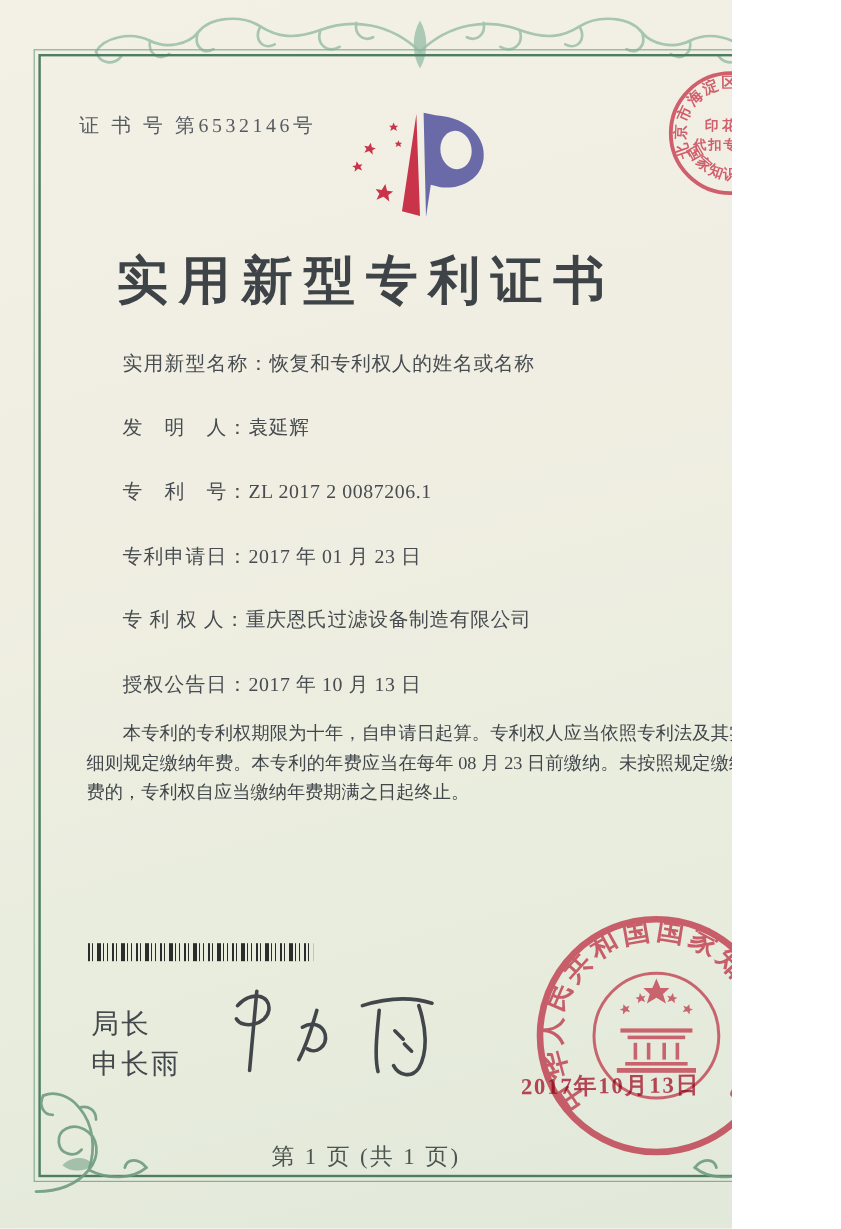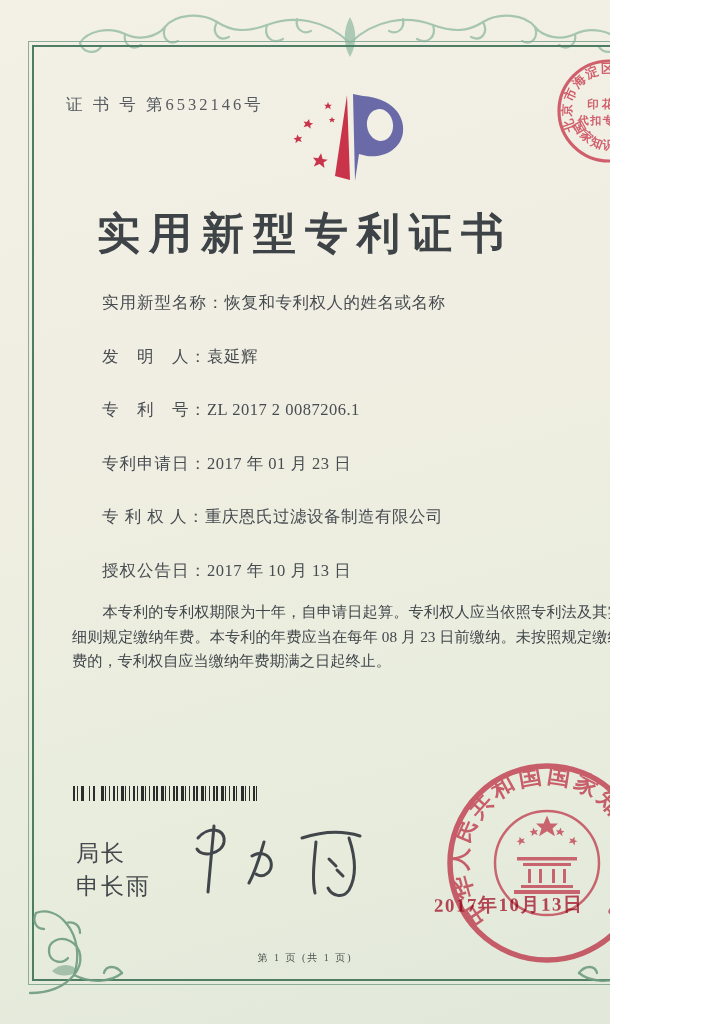--- a/index.html
+++ b/index.html
@@ -53,21 +53,21 @@
   .seal{mix-blend-mode:multiply;opacity:.88;}
   .tax-seal{position:absolute;left:550px;top:52px;}
   .official-seal{position:absolute;left:432px;top:748px;}
   .seal-date{
     position:absolute;left:434px;top:892px;
     font-size:19px;font-weight:700;letter-spacing:1.5px;color:#c23a52;
     mix-blend-mode:multiply;opacity:.92;transform:rotate(-.6deg);
   }
   .footer{
     position:absolute;left:0;right:0;top:951px;text-align:center;
-    font-size:10px;letter-spacing:2px;color:#4c5650;
+    font-size:19px;letter-spacing:2px;color:#4c5650;
   }
 </style>
 </head>
 <body>
 
 <div class="page">
 
   <svg class="garland" width="630" height="70" viewBox="0 0 630 70">
     <g fill="none" stroke="#9abfa9" stroke-width="2.2" stroke-linecap="round" opacity=".85">
       <g id="garl">

